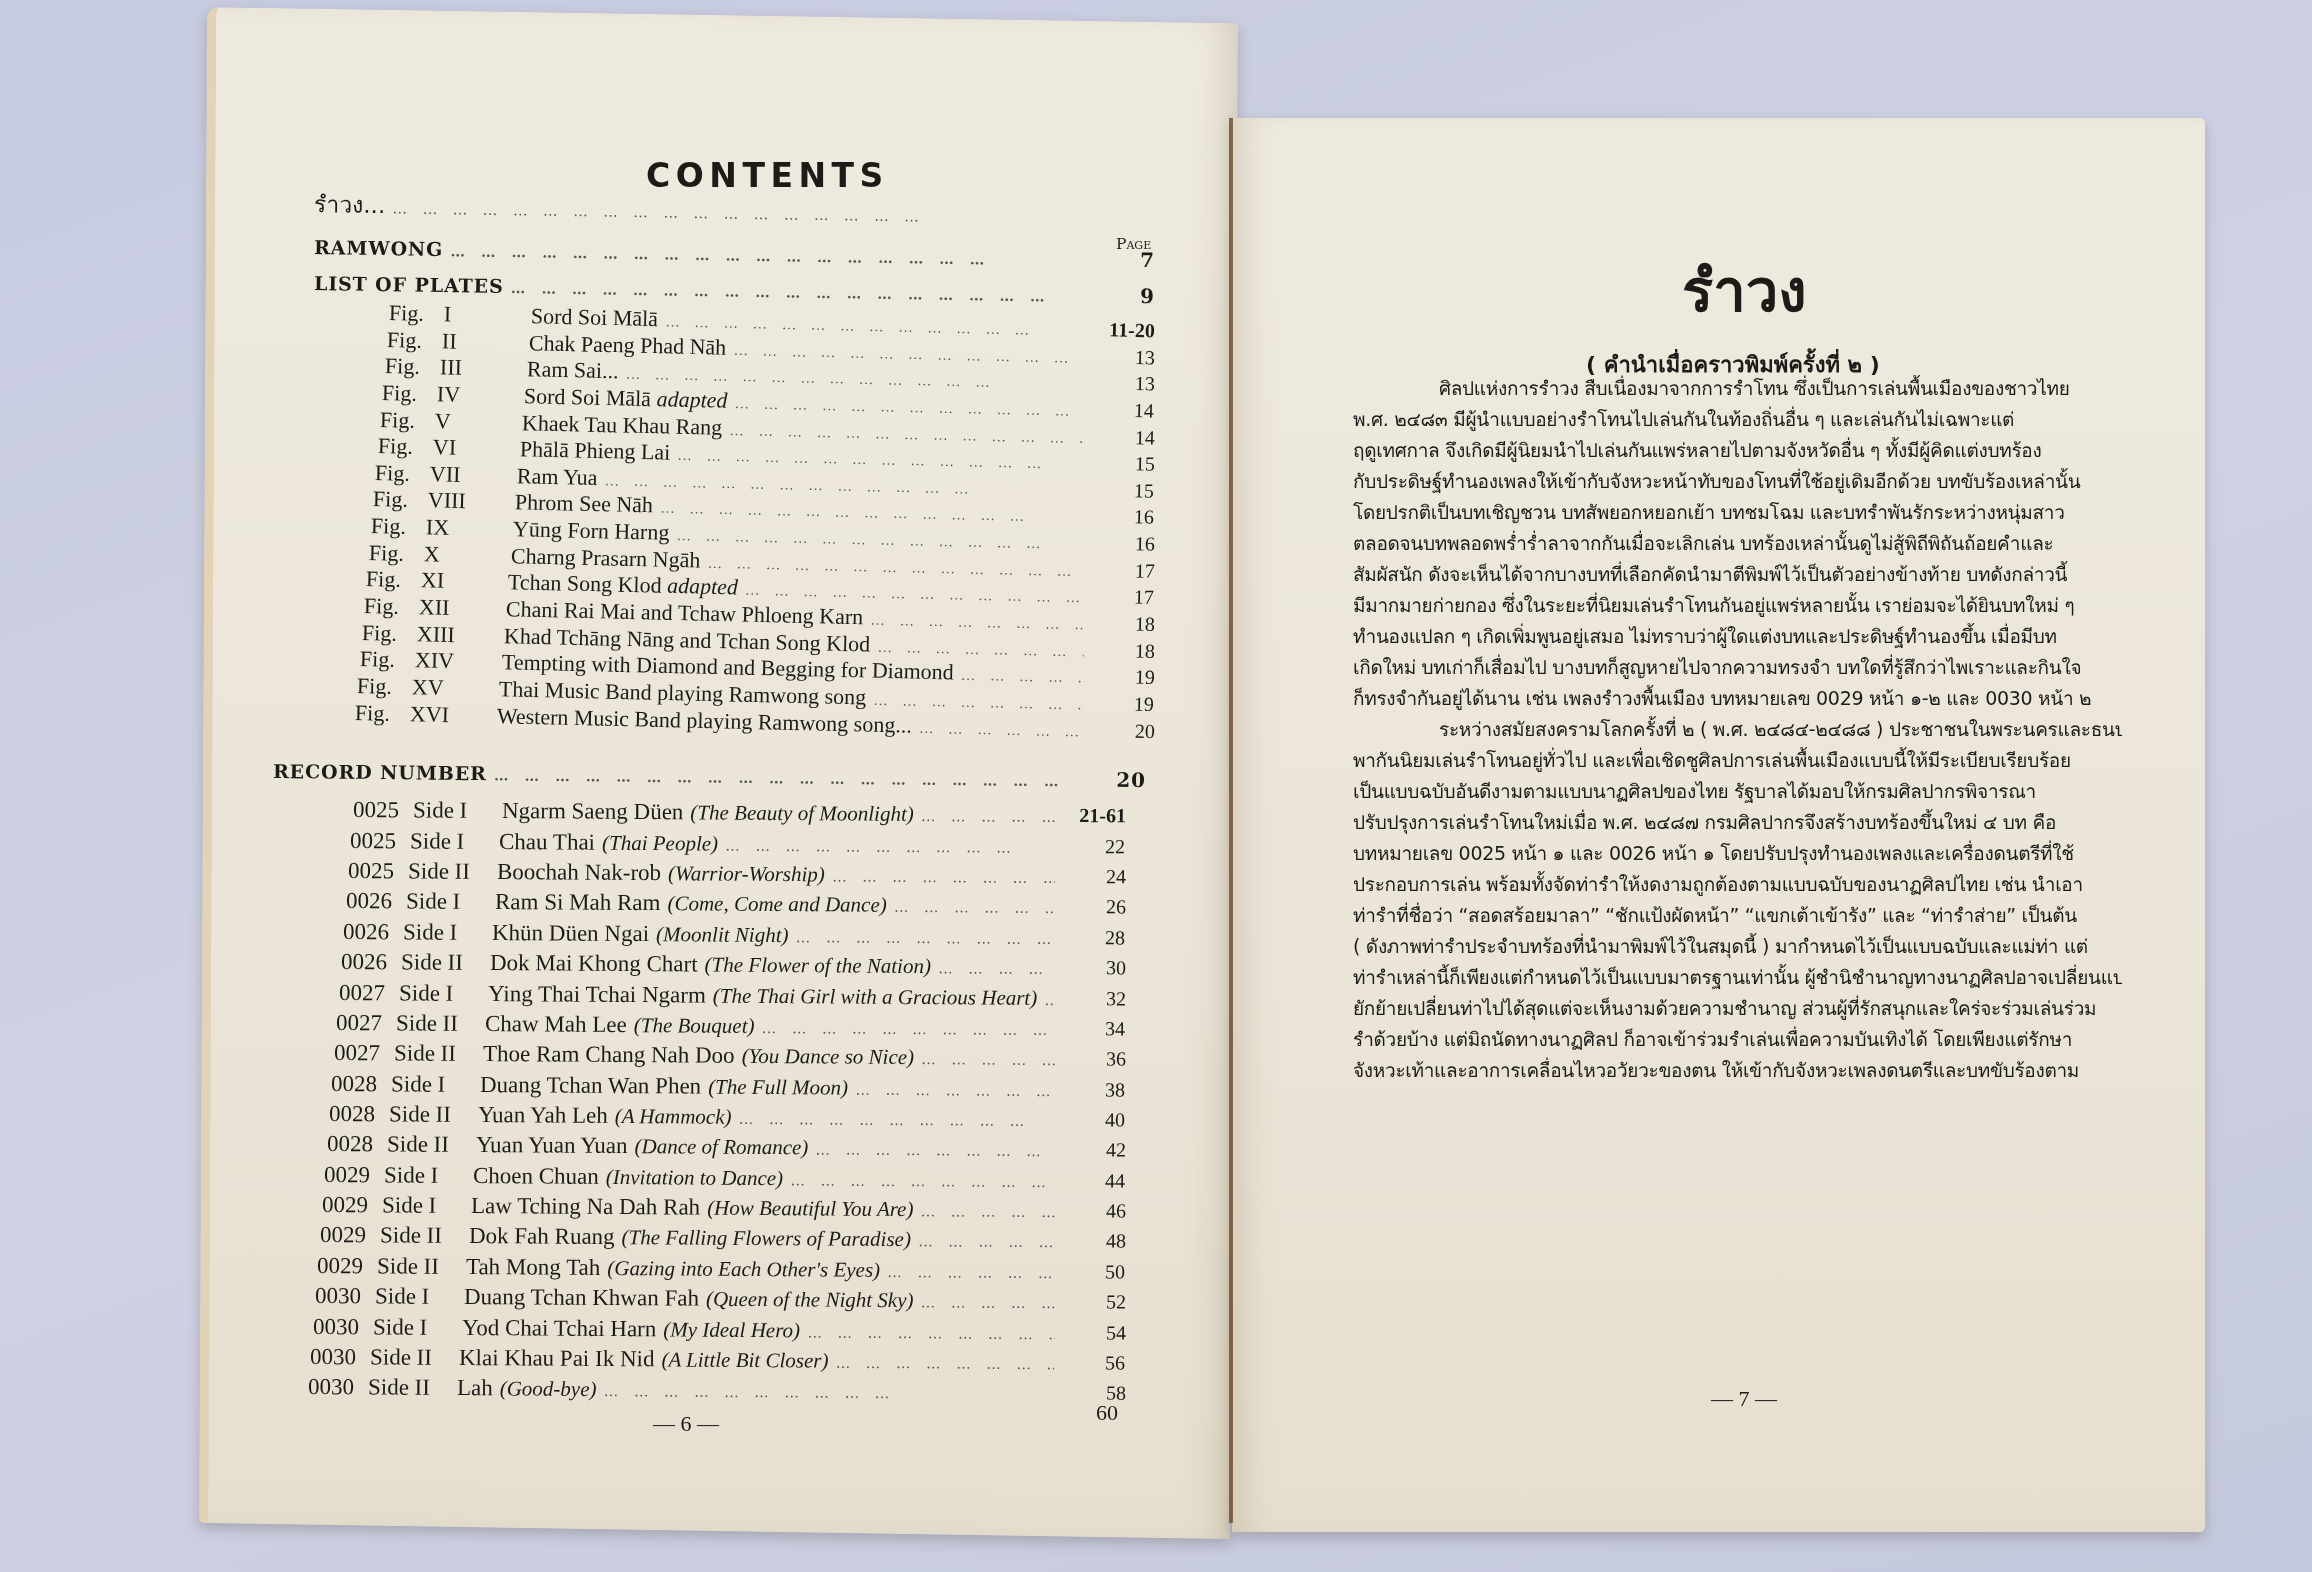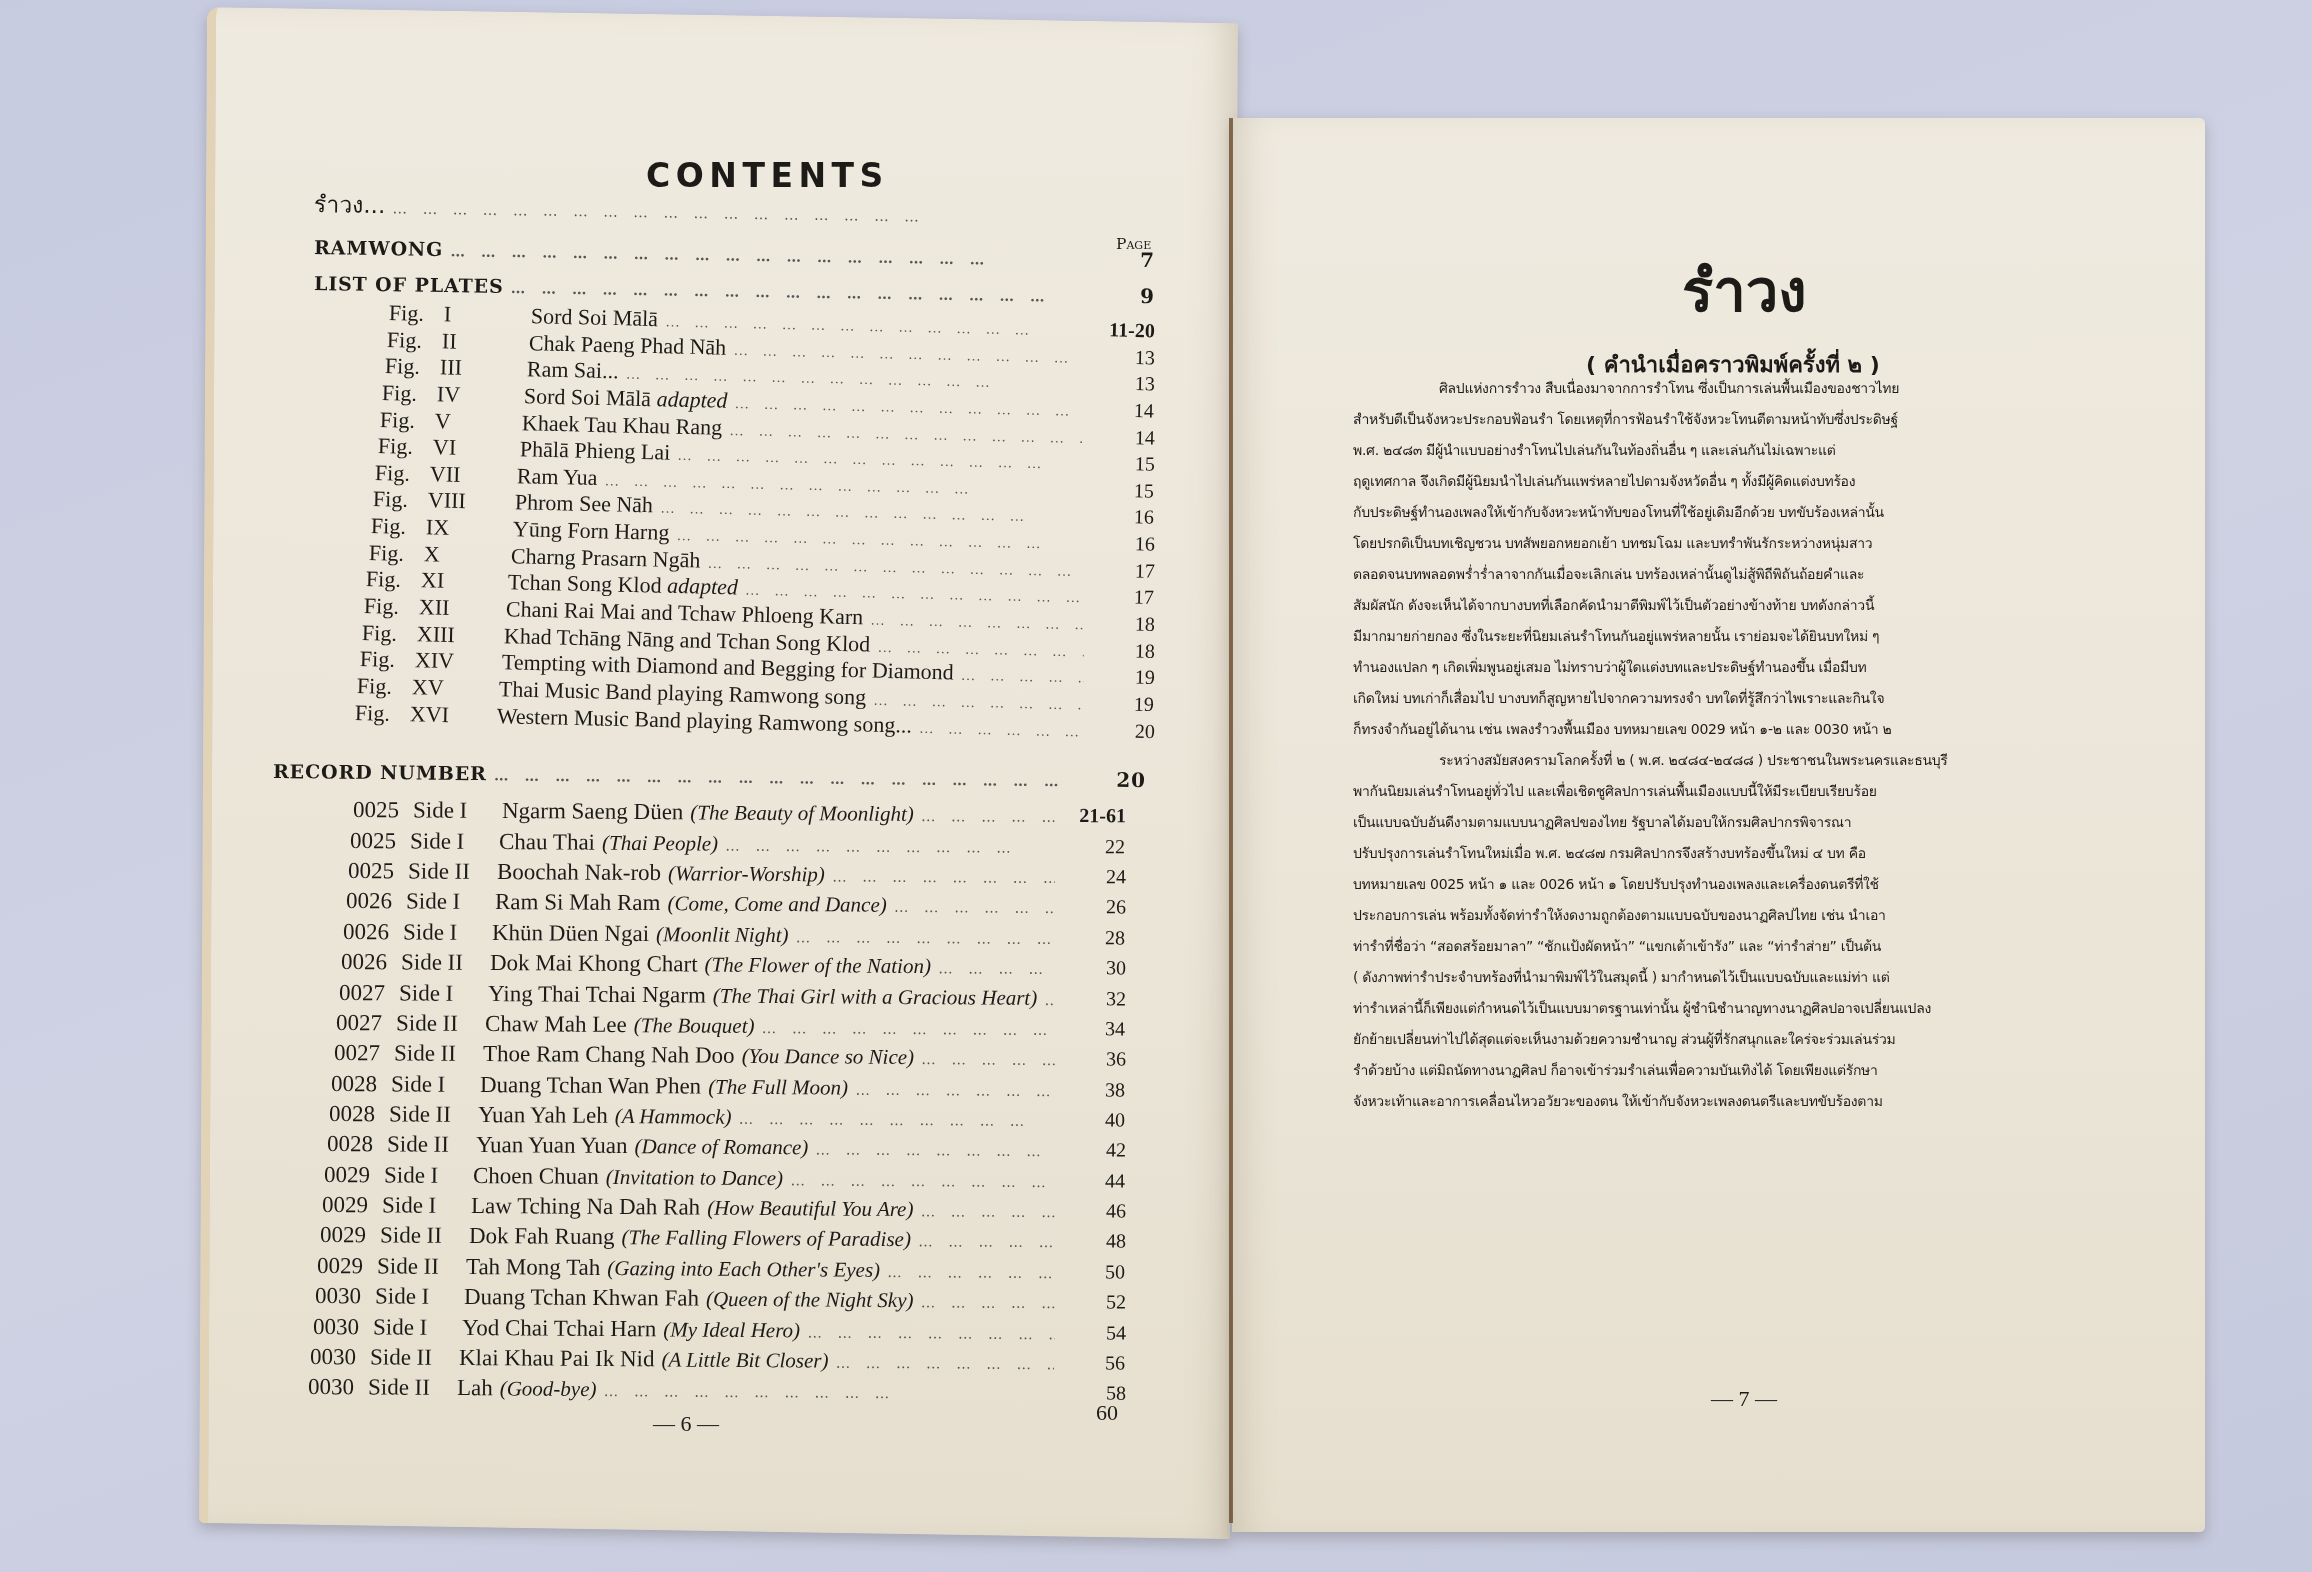--- a/index.html
+++ b/index.html
@@ -60,21 +60,21 @@
     font-family:"DejaVu Sans", sans-serif; font-weight:bold; font-size:58px;
   }
   .thai-sub {
     position:absolute; left:1586px; top:347px;
     font-family:"DejaVu Sans", sans-serif; font-weight:bold; font-size:22px;
   }
   .thai-body {
     position:absolute; left:1353px; top:373px; width:769px;
   }
   .thai-line {
-    font-family:"DejaVu Sans", sans-serif; font-size:14px; line-height:31px;
+    font-family:"DejaVu Sans", sans-serif; font-size:19px; line-height:31px;
     white-space:nowrap; overflow:hidden; text-align:justify;
     letter-spacing:-0.3px;
   }
   .thai-line.indent { padding-left:86px; }
 </style>
 </head>
 <body>
 
 <div class="page page-left"></div>
 <div class="page page-right"></div>
@@ -235,21 +235,20 @@
   <div class="pg" style="position:absolute;left:1096px;top:1364px;font-family:'Liberation Serif',serif;font-size:22px;margin-top:36px;">60</div>
 </div>
 
 <div class="folio" style="left:653px;top:1411px;">— 6 —</div>
 
 <div class="thai-title">รำวง</div>
 <div class="thai-sub">( คำนำเมื่อคราวพิมพ์ครั้งที่ ๒ )</div>
 <div class="thai-body">
   <div id="para1">
       <div class="thai-line indent" style="margin-top: 0px;">ศิลปแห่งการรำวง  สืบเนื่องมาจากการรำโทน  ซึ่งเป็นการเล่นพื้นเมืองของชาวไทย</div>
-      <div class="thai-line">สำหรับตีเป็นจังหวะประกอบฟ้อนรำ  โดยเหตุที่การฟ้อนรำใช้จังหวะโทนตีตามหน้าทับซึ่งประดิษฐ์</div>
       <div class="thai-line">พ.ศ. ๒๔๘๓  มีผู้นำแบบอย่างรำโทนไปเล่นกันในท้องถิ่นอื่น ๆ  และเล่นกันไม่เฉพาะแต่</div>
       <div class="thai-line">ฤดูเทศกาล  จึงเกิดมีผู้นิยมนำไปเล่นกันแพร่หลายไปตามจังหวัดอื่น ๆ  ทั้งมีผู้คิดแต่งบทร้อง</div>
       <div class="thai-line">กับประดิษฐ์ทำนองเพลงให้เข้ากับจังหวะหน้าทับของโทนที่ใช้อยู่เดิมอีกด้วย  บทขับร้องเหล่านั้น</div>
       <div class="thai-line">โดยปรกติเป็นบทเชิญชวน  บทสัพยอกหยอกเย้า  บทชมโฉม และบทรำพันรักระหว่างหนุ่มสาว</div>
       <div class="thai-line">ตลอดจนบทพลอดพร่ำร่ำลาจากกันเมื่อจะเลิกเล่น  บทร้องเหล่านั้นดูไม่สู้พิถีพิถันถ้อยคำและ</div>
       <div class="thai-line">สัมผัสนัก  ดังจะเห็นได้จากบางบทที่เลือกคัดนำมาตีพิมพ์ไว้เป็นตัวอย่างข้างท้าย  บทดังกล่าวนี้</div>
       <div class="thai-line">มีมากมายก่ายกอง  ซึ่งในระยะที่นิยมเล่นรำโทนกันอยู่แพร่หลายนั้น  เราย่อมจะได้ยินบทใหม่ ๆ</div>
       <div class="thai-line">ทำนองแปลก ๆ เกิดเพิ่มพูนอยู่เสมอ  ไม่ทราบว่าผู้ใดแต่งบทและประดิษฐ์ทำนองขึ้น  เมื่อมีบท</div>
       <div class="thai-line">เกิดใหม่  บทเก่าก็เสื่อมไป  บางบทก็สูญหายไปจากความทรงจำ  บทใดที่รู้สึกว่าไพเราะและกินใจ</div>
       <div class="thai-line">ก็ทรงจำกันอยู่ได้นาน  เช่น  เพลงรำวงพื้นเมือง  บทหมายเลข 0029 หน้า ๑-๒ และ 0030 หน้า ๒</div>

